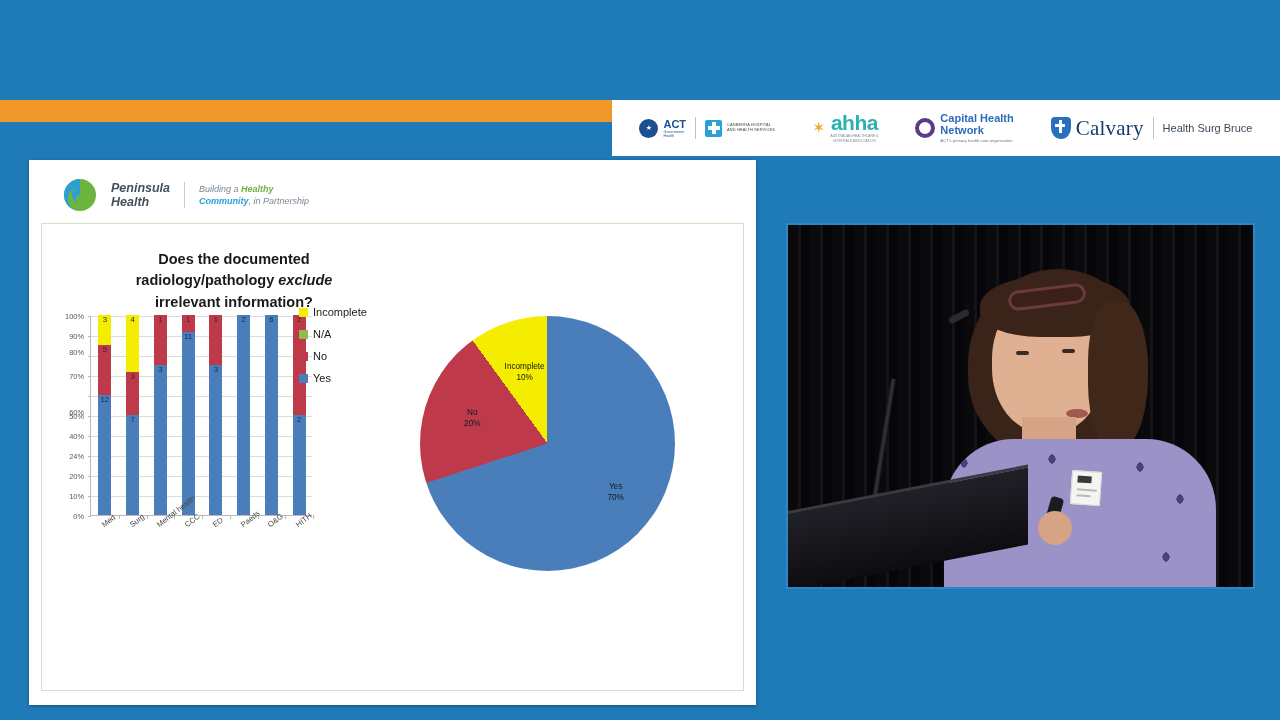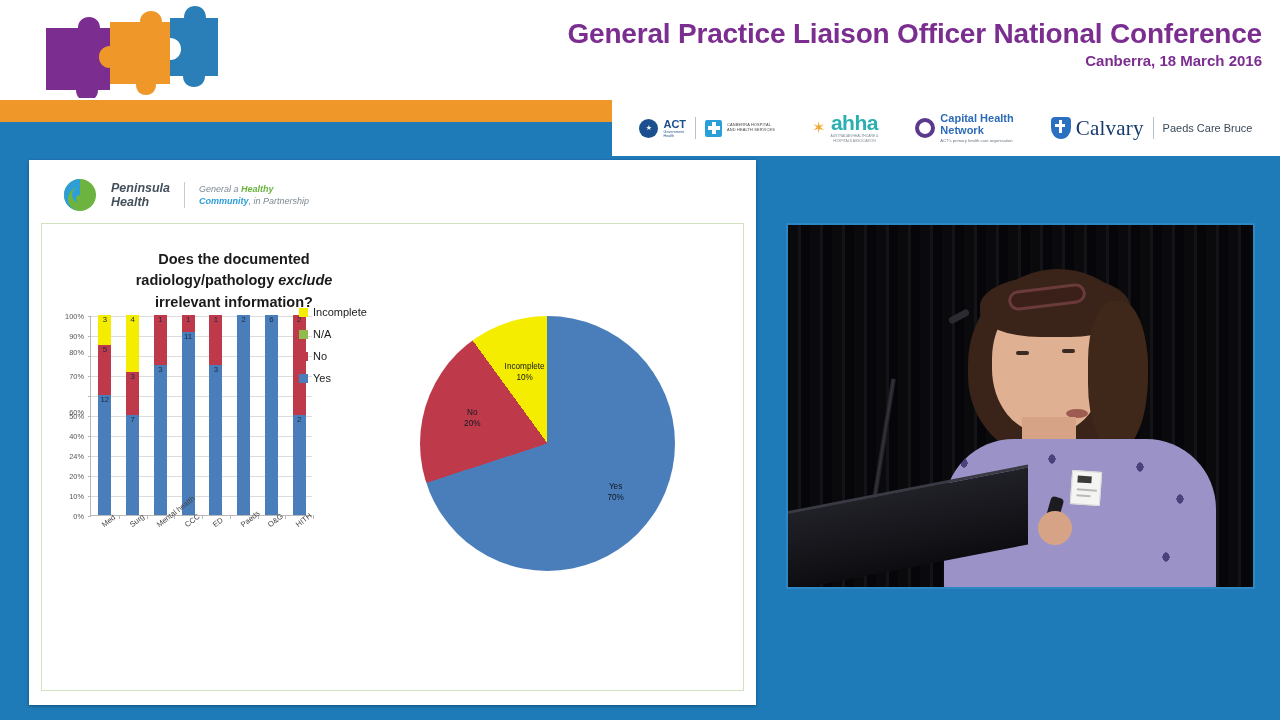--- a/index.html
+++ b/index.html
@@ -222,33 +222,20 @@
     background: #9b93c8; border-radius: 26px; transform: rotate(-8deg);
   }
   .hand { position: absolute; left: 82px; top: 250px; width: 34px; height: 34px; background: #d6a386; border-radius: 50%; }
   .clicker { position: absolute; left: 92px; top: 236px; width: 13px; height: 26px; background: #1c1c20; border-radius: 4px; transform: rotate(16deg); }
 </style>
 </head>
 <body>
 
 <div id="root">
 
-  <div class="header">
-    <div class="puzzle-logo">
-      <svg viewBox="0 0 190 94" width="190" height="94" aria-hidden="true">
-        <g>
-          <path d="M14 24 h32 a4 4 0 0 1 0 0 c0 -7 5 -11 11 -11 s11 4 11 11 h10 v62 h-12 c0 7 -5 11 -11 11 s-11 -4 -11 -11 H14 Z" fill="#7b2d90"></path>
-          <path d="M78 18 h30 c0 -7 5 -11 11 -11 s11 4 11 11 h8 v62 h-14 c0 7 -4 11 -10 11 s-10 -4 -10 -11 H78 v-16 c-7 0 -11 -5 -11 -11 s4 -11 11 -11 Z" fill="#f0972a"></path>
-          <path d="M138 14 h14 c0 -8 5 -12 11 -12 s11 4 11 12 h12 v58 h-13 c0 7 -5 11 -11 11 s-11 -4 -11 -11 h-13 v-16 c7 0 11 -5 11 -11 s-4 -11 -11 -11 Z" fill="#2a7fb8"></path>
-        </g>
-      </svg>
-    </div>
-    <div class="conf-title">General Practice Liaison Officer National Conference</div>
-    <div class="conf-sub">Canberra, 18 March 2016</div>
-  </div>
 
   <div class="orange-band"></div>
   <div class="blue-band"></div>
 
   <div class="sponsors">
 
     <div class="sponsor">
       <div class="sp-act-circle">★</div>
       <div>
         <div class="sp-act-txt">ACT</div>
@@ -278,40 +265,40 @@
         <div class="chn-txt">Capital Health</div>
         <div class="chn-txt">Network</div>
         <div class="chn-sub">ACT's primary health care organisation</div>
       </div>
     </div>
 
     <div class="sponsor">
       <div class="cal-shield"></div>
       <div class="cal-word">Calvary</div>
       <div class="sp-divider"></div>
-      <div class="cal-sub">Paeds Care Bruce</div>
+      <div class="cal-sub">Health Surg Bruce</div>
     </div>
   </div>
 
   <div class="slide">
 
     <div class="ph-logo">
       <div class="ph-mark">
         <svg viewBox="0 0 34 34" width="34" height="34" aria-hidden="true">
           <circle cx="17" cy="17" r="16" fill="#6cb33f"></circle>
           <path d="M17 1 A16 16 0 0 0 17 33 A12 12 0 0 1 17 9 A8 8 0 0 0 17 25 A4 4 0 0 1 17 17 Z" fill="#2e9fd6"></path>
         </svg>
       </div>
       <div class="ph-name">
         <div>Peninsula</div>
         <div>Health</div>
       </div>
       <div class="ph-bar"></div>
       <div class="ph-tag">
-        <div><span>General a </span><span class="g">Healthy</span></div>
+        <div><span>Building a </span><span class="g">Healthy</span></div>
         <div><span class="b">Community</span><span>, in Partnership</span></div>
       </div>
     </div>
 
     <div class="slide-inner">
 
       <div class="chart-title">
         <span>Does the documented</span><br>
         <span>radiology/pathology </span><em>exclude</em><br>
         <span>irrelevant information?</span>

